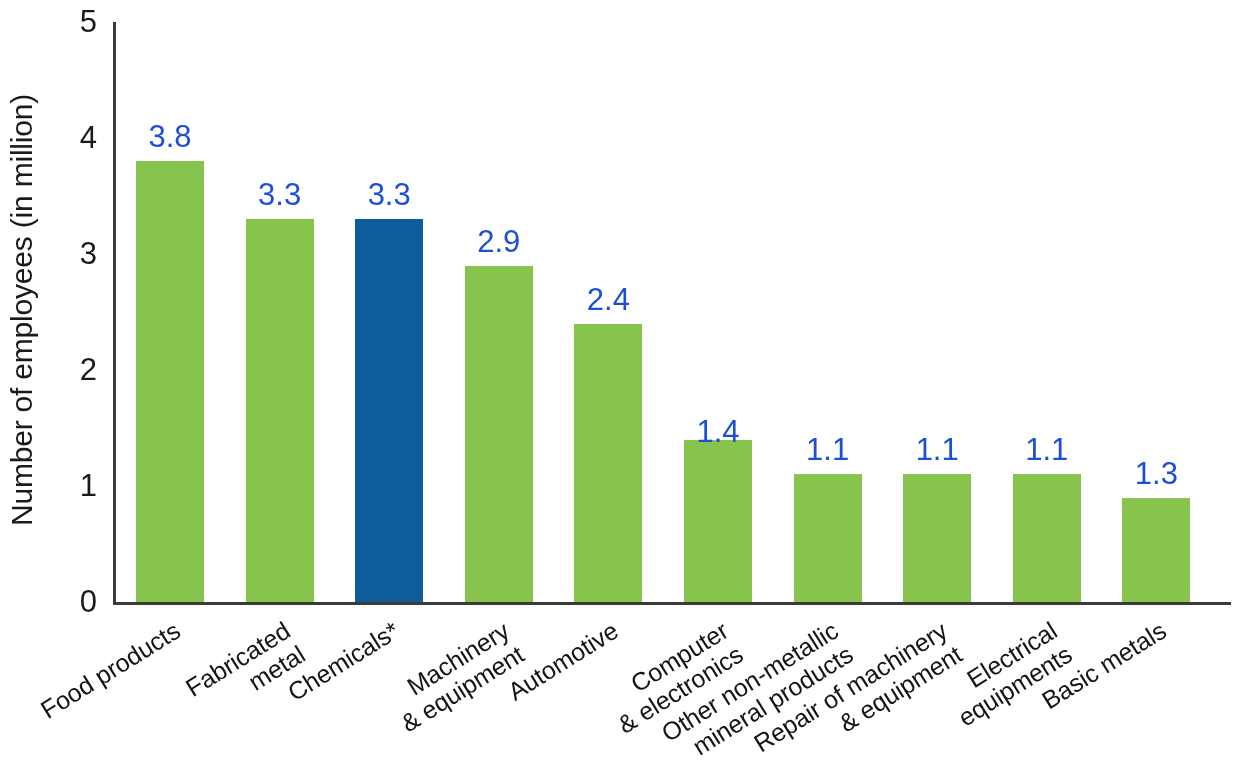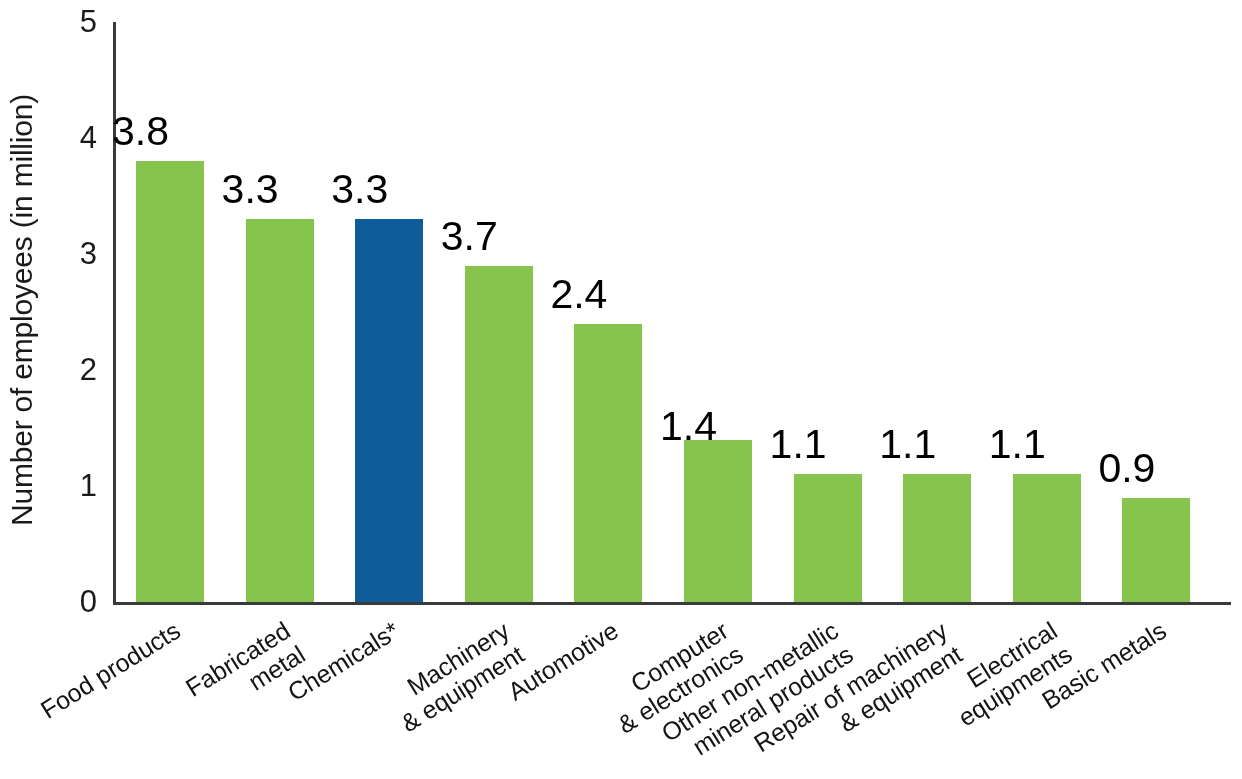--- a/index.html
+++ b/index.html
@@ -92,22 +92,23 @@
   .bar-rect {
     position: absolute;
     bottom: 0;
     left: 0;
     width: 68px;
   }
   .bar-value {
     position: absolute;
     left: -24px;
     width: 116px;
-    font-size: 41px;
-    color: #000000;
+    text-align: center;
+    font-size: 31px;
+    color: #1d4ed8;
   }
 
   
   .xlabels-layer {
     position: absolute;
     left: 113px;
     top: 608px;
     width: 1129px;
     height: 171px;
   }
@@ -141,21 +142,21 @@
         <div class="bar-group" style="left: 132.6px; height: 442.8px;">
           <div class="bar-rect" style="height: 382.8px; background: rgb(134, 196, 78);"></div>
           <div class="bar-value" style="bottom: 388.8px;">3.3</div>
         </div>
         <div class="bar-group" style="left: 242.2px; height: 442.8px;">
           <div class="bar-rect" style="height: 382.8px; background: rgb(15, 92, 155);"></div>
           <div class="bar-value" style="bottom: 388.8px;">3.3</div>
         </div>
         <div class="bar-group" style="left: 351.8px; height: 396.4px;">
           <div class="bar-rect" style="height: 336.4px; background: rgb(134, 196, 78);"></div>
-          <div class="bar-value" style="bottom: 342.4px;">3.7</div>
+          <div class="bar-value" style="bottom: 342.4px;">2.9</div>
         </div>
         <div class="bar-group" style="left: 461.4px; height: 338.4px;">
           <div class="bar-rect" style="height: 278.4px; background: rgb(134, 196, 78);"></div>
           <div class="bar-value" style="bottom: 284.4px;">2.4</div>
         </div>
         <div class="bar-group" style="left: 571px; height: 222.4px;">
           <div class="bar-rect" style="height: 162.4px; background: rgb(134, 196, 78);"></div>
           <div class="bar-value" style="bottom: 152px;">1.4</div>
         </div>
         <div class="bar-group" style="left: 680.6px; height: 187.6px;">
@@ -165,21 +166,21 @@
         <div class="bar-group" style="left: 790.2px; height: 187.6px;">
           <div class="bar-rect" style="height: 127.6px; background: rgb(134, 196, 78);"></div>
           <div class="bar-value" style="bottom: 133.6px;">1.1</div>
         </div>
         <div class="bar-group" style="left: 899.8px; height: 187.6px;">
           <div class="bar-rect" style="height: 127.6px; background: rgb(134, 196, 78);"></div>
           <div class="bar-value" style="bottom: 133.6px;">1.1</div>
         </div>
         <div class="bar-group" style="left: 1009.4px; height: 164.4px;">
           <div class="bar-rect" style="height: 104.4px; background: rgb(134, 196, 78);"></div>
-          <div class="bar-value" style="bottom: 110.4px;">0.9</div>
+          <div class="bar-value" style="bottom: 110.4px;">1.3</div>
         </div>
       </div>
   </div>
 
   <div id="yticks-layer">
       <div class="y-tick" style="top: 602px;">0</div>
       <div class="y-tick" style="top: 486px;">1</div>
       <div class="y-tick" style="top: 370px;">2</div>
       <div class="y-tick" style="top: 254px;">3</div>
       <div class="y-tick" style="top: 138px;">4</div>

